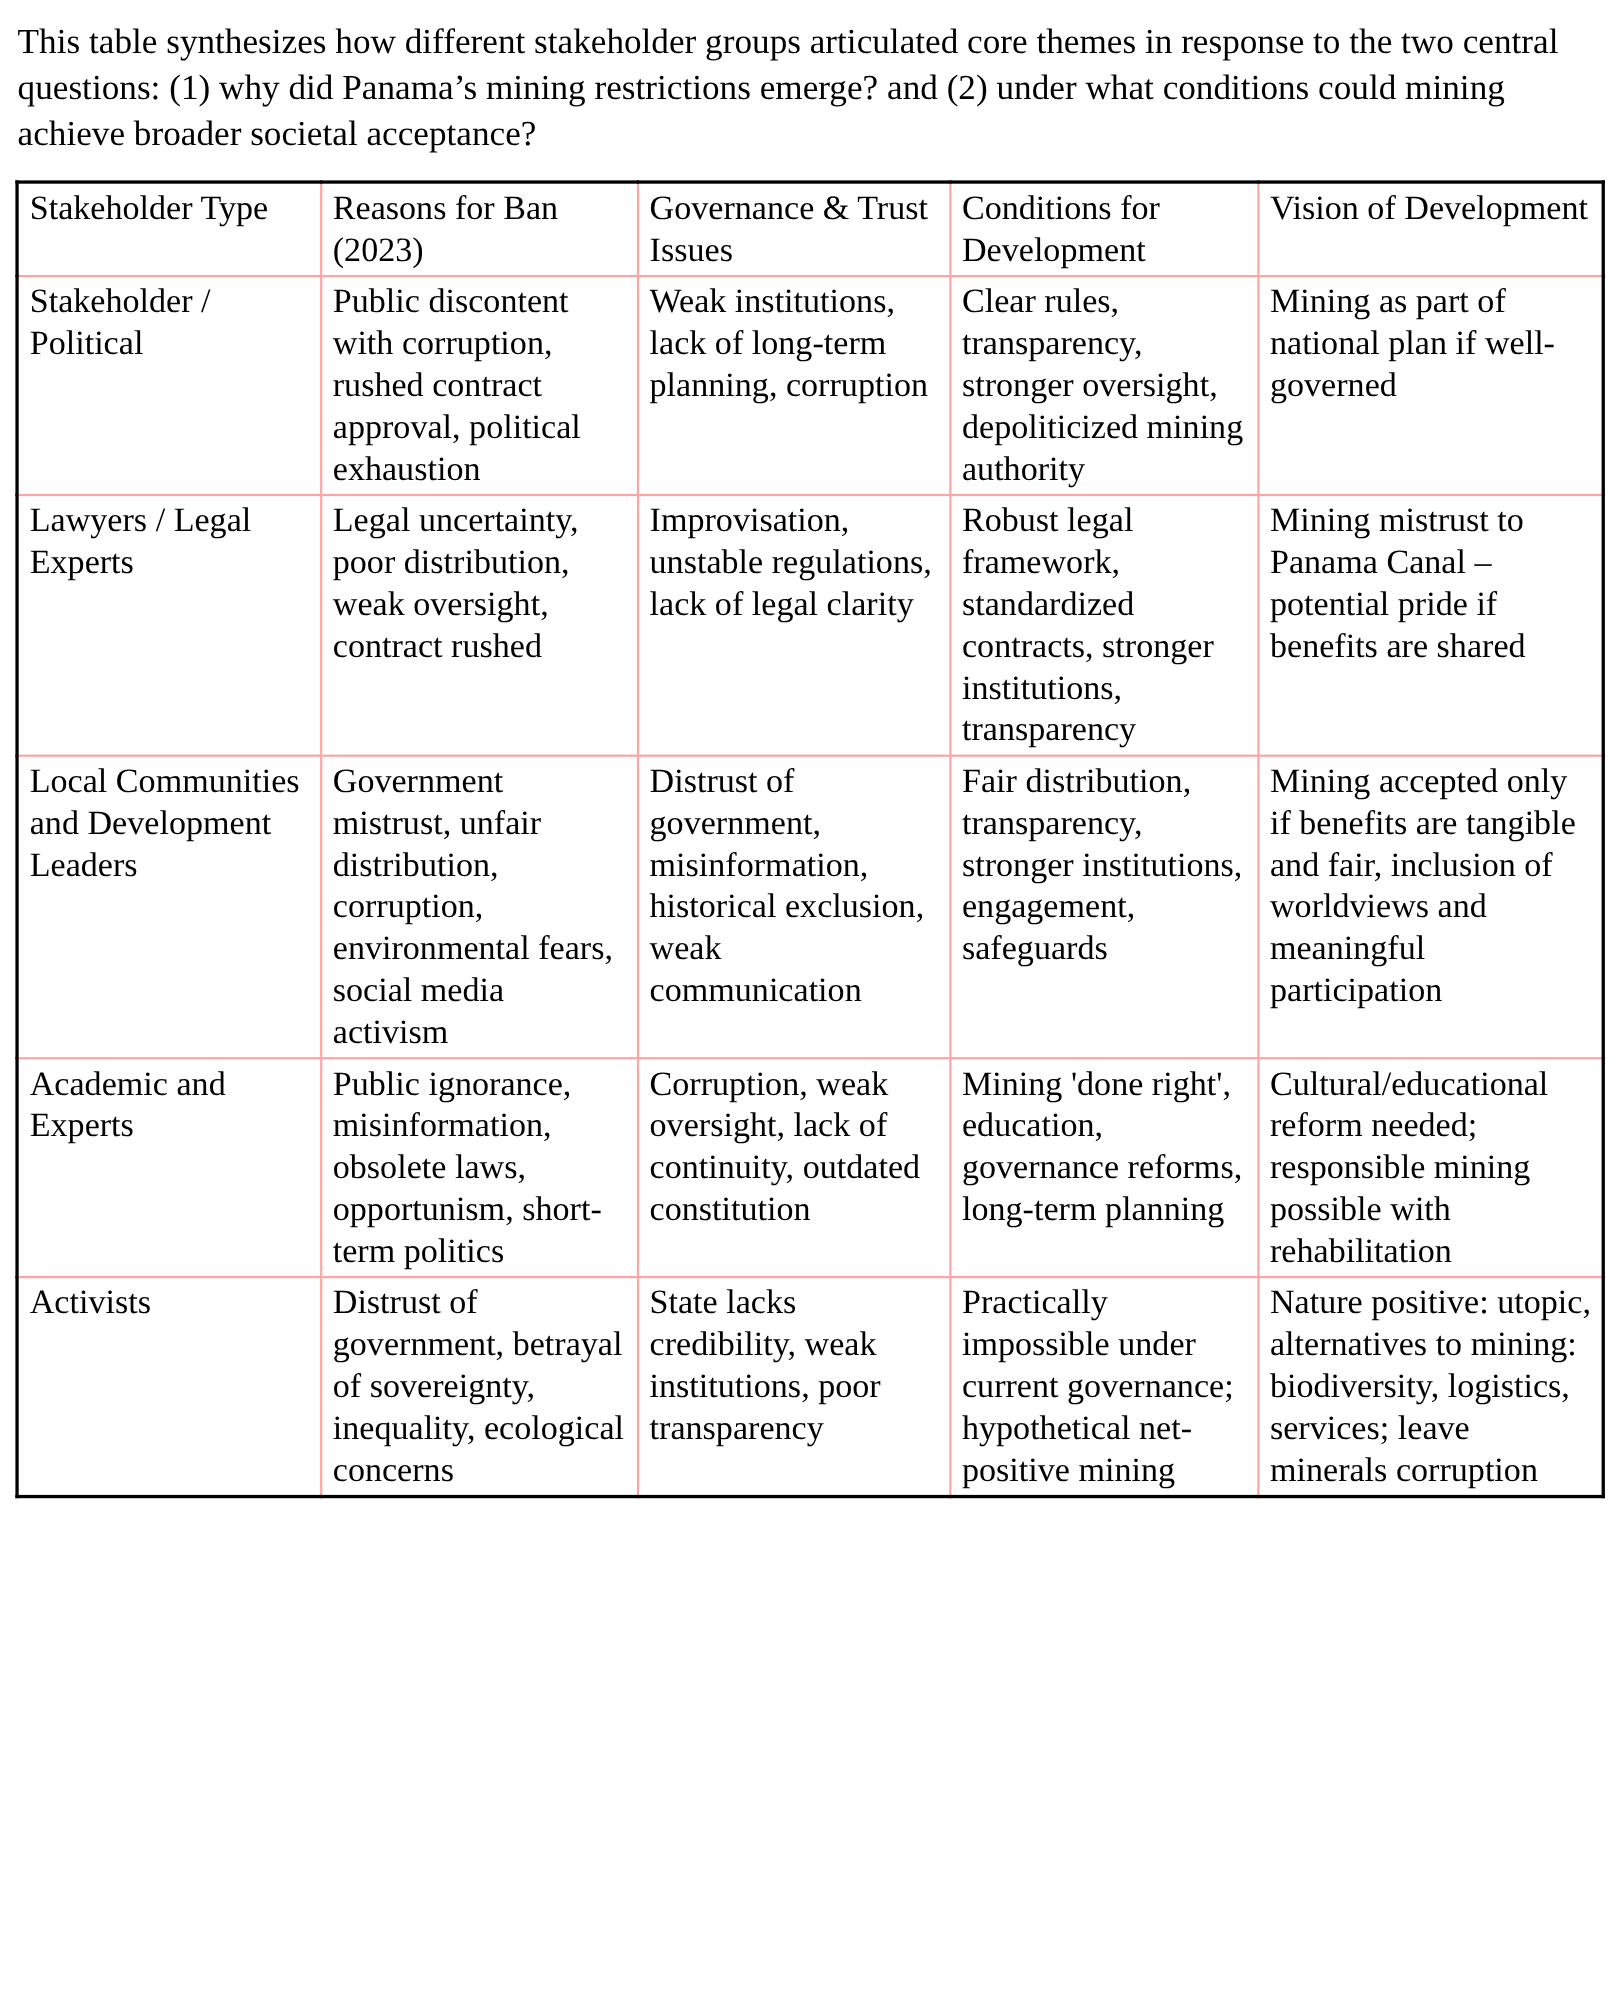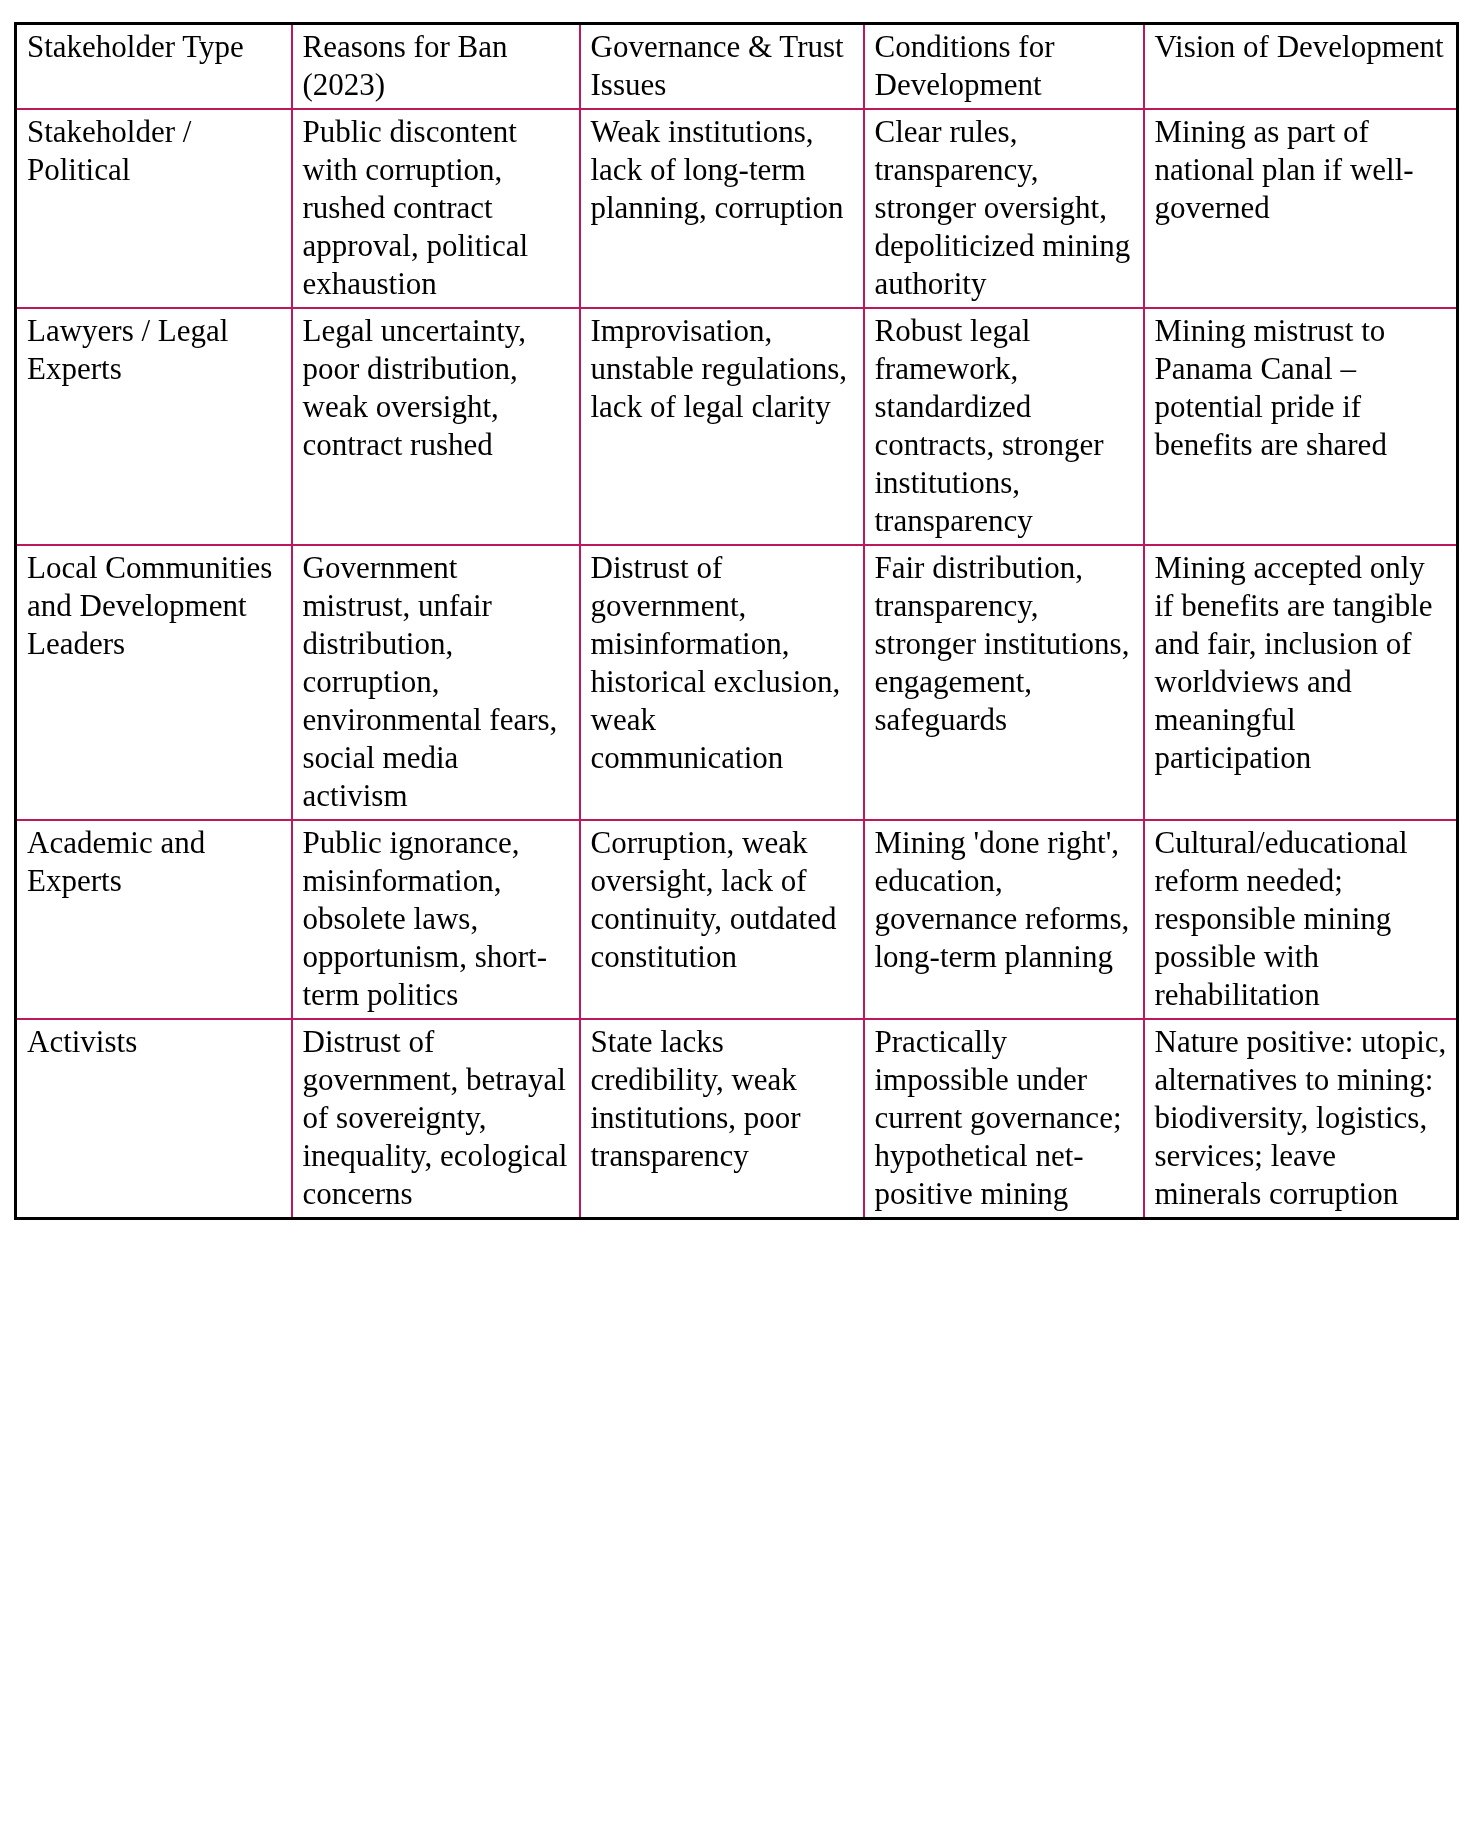--- a/index.html
+++ b/index.html
@@ -36,40 +36,41 @@
     border: 3px solid #000;
   }
   table.synth col.c0 { width: 276px; }
   table.synth col.c1 { width: 288px; }
   table.synth col.c2 { width: 284px; }
   table.synth col.c3 { width: 280px; }
   table.synth col.c4 { width: 314px; }
 
   table.synth th,
   table.synth td {
-    border: 2px solid #be185d;
+    border: 2px solid #fca5a5;
     vertical-align: top;
     padding: 3px 8px 4px 10px;
     font-size: 31px;
     line-height: 38px;
     font-weight: normal;
     text-align: left;
     hyphens: none;
     word-break: normal;
     overflow-wrap: normal;
   }
   table.synth thead th {
     font-weight: normal;
   }
 </style>
 </head>
 <body>
 
 <div class="page">
 
+  <p class="intro">This table synthesizes how different stakeholder groups articulated core themes in response to the two central questions: (1) why did Panama’s mining restrictions emerge? and (2) under what conditions could mining achieve broader societal acceptance?</p>
 
   <table class="synth">
     <colgroup>
       <col class="c0">
         <col class="c1">
         <col class="c2">
         <col class="c3">
         <col class="c4">
     </colgroup>
     <thead>

